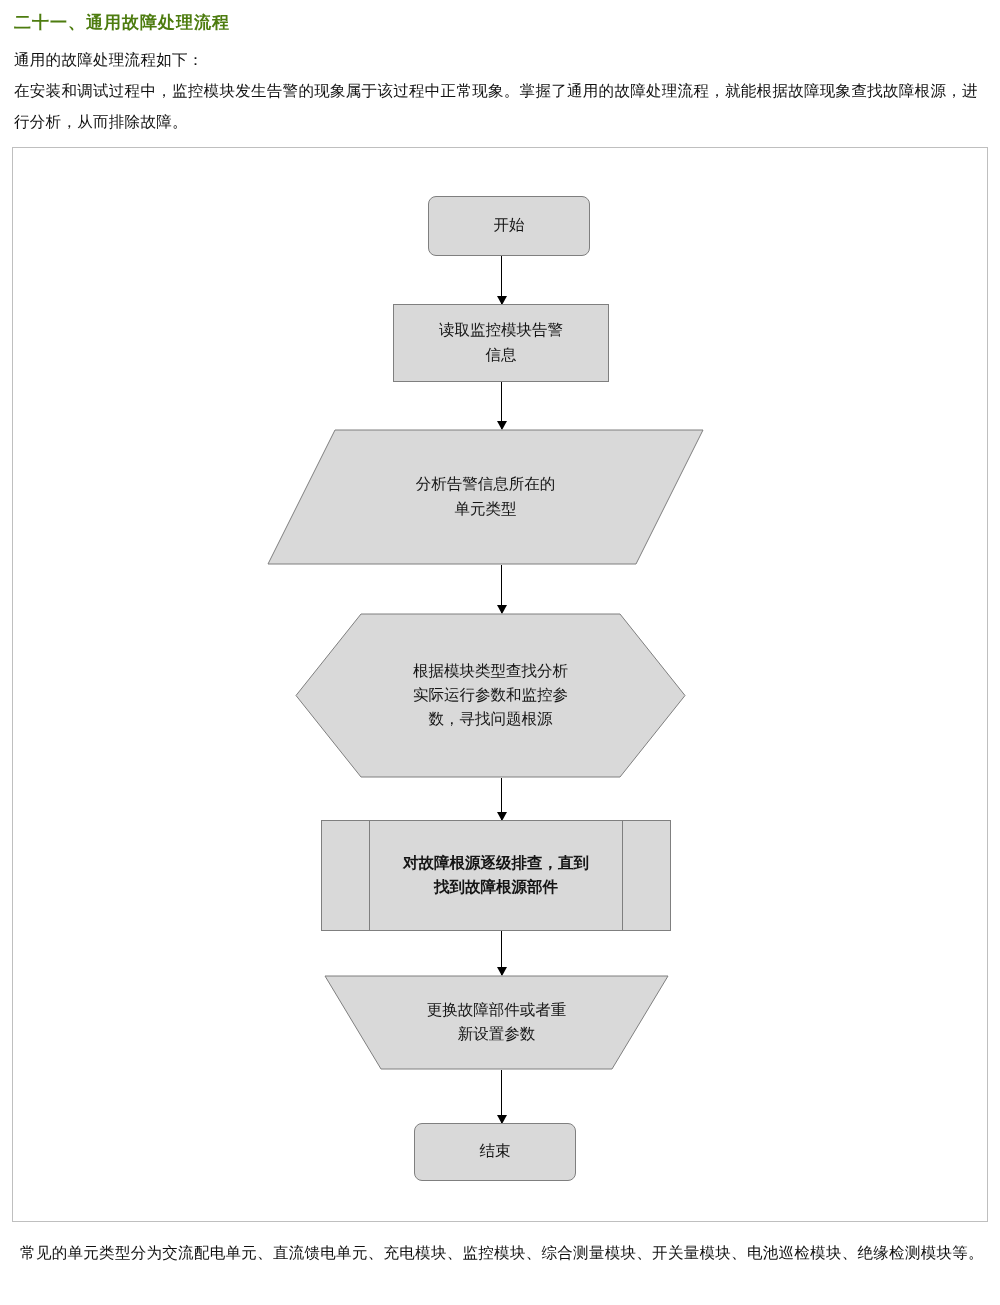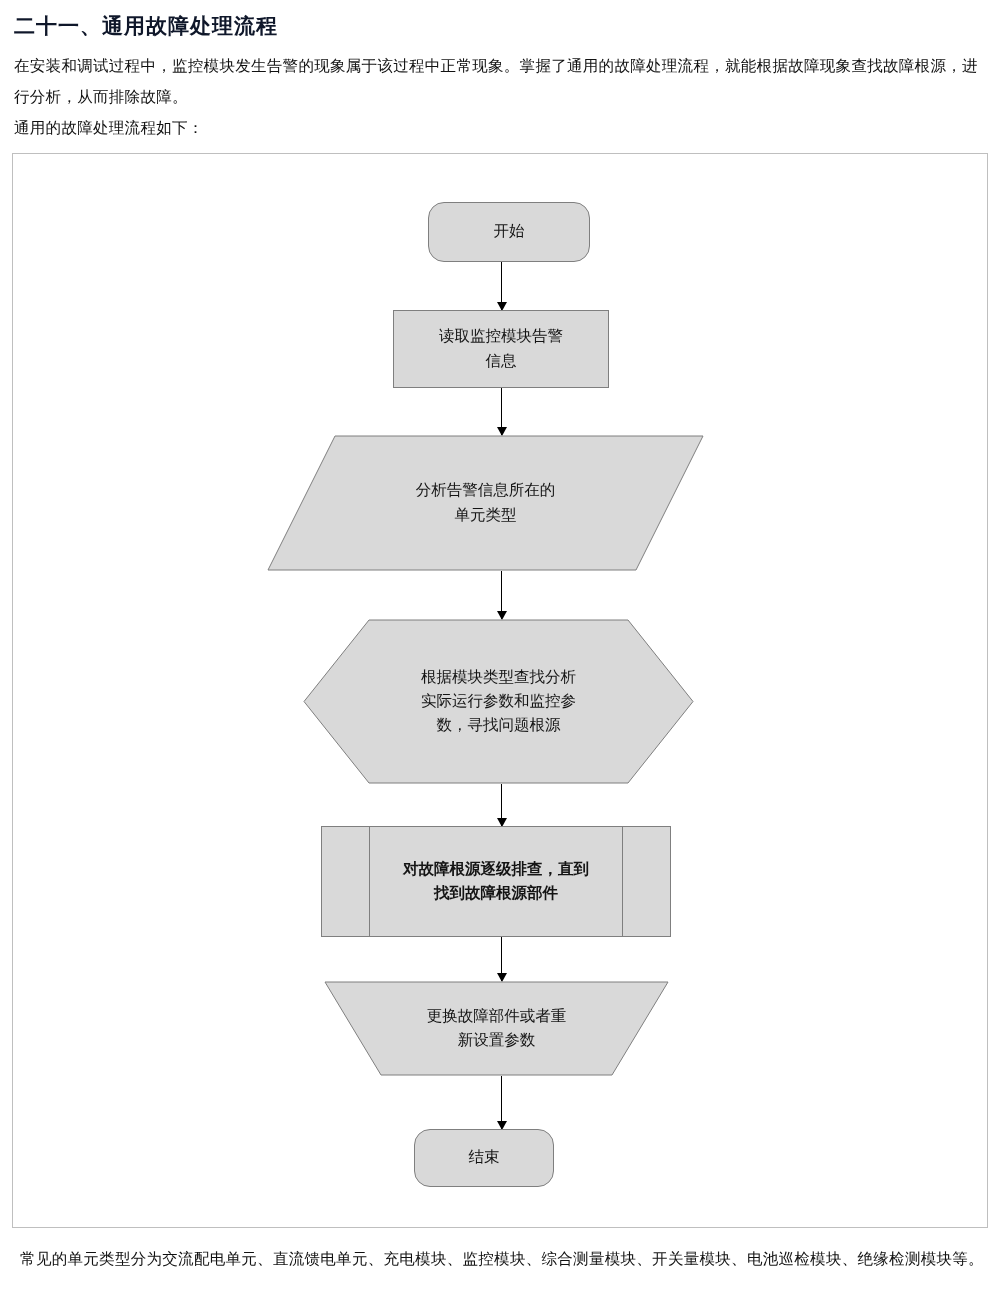--- a/index.html
+++ b/index.html
@@ -16,22 +16,22 @@
     overflow: hidden;
   }
   .page {
     position: relative;
     width: 1000px;
     height: 1305px;
     box-sizing: border-box;
     padding: 0 10px;
   }
   .heading {
-    color: #0f172a;
-    font-size: 21px;
+    color: #4d7c0f;
+    font-size: 17px;
     font-weight: bold;
     letter-spacing: 1px;
     margin: 10px 0 0 4px;
     line-height: 1.5;
   }
   .intro {
     font-size: 15.5px;
     line-height: 2.0;
     margin: 8px 0 0 4px;
     color: #111;
@@ -67,21 +67,21 @@
   }
   .node .label {
     position: relative;
     z-index: 3;
     padding: 0 10px;
     white-space: pre-line;
   }
   .shape-stadium {
     background: #d9d9d9;
     border: 1px solid #7f7f7f;
-    border-radius: 16px;
+    border-radius: 8px;
   }
   .shape-rect {
     background: #d9d9d9;
     border: 1px solid #7f7f7f;
   }
   .poly-wrap {
     position: absolute;
   }
   .poly-wrap svg {
     position: absolute;
@@ -152,22 +152,22 @@
   }
 </style>
 </head>
 <body>
 
 <div class="page">
 
   <h1 class="heading">二十一、通用故障处理流程</h1>
 
   <div class="intro">
+    <p>通用的故障处理流程如下：</p>
     <p>在安装和调试过程中，监控模块发生告警的现象属于该过程中正常现象。掌握了通用的故障处理流程，就能根据故障现象查找故障根源，进行分析，从而排除故障。</p>
-    <p>通用的故障处理流程如下：</p>
   </div>
 
   <div class="flow-box">
 
     <div class="node shape-stadium" style="left:415px; top:48px; width:162px; height:60px;">
       <span class="label">开始</span>
     </div>
 
     <div class="arrow" style="left:488px; top:108px; height:48px;"></div>
 
@@ -181,21 +181,21 @@
     <div class="poly-wrap" style="left:254px; top:281px; width:437px; height:136px;">
       <svg width="437" height="136" viewBox="0 0 437 136">
         <polygon points="68,1 436,1 369,135 1,135" fill="#d9d9d9" stroke="#7f7f7f" stroke-width="1"></polygon>
       </svg>
       <div class="label">分析告警信息所在的
 单元类型</div>
     </div>
 
     <div class="arrow" style="left:488px; top:417px; height:48px;"></div>
 
-    <div class="poly-wrap" style="left:290px; top:465px; width:391px; height:165px;">
+    <div class="poly-wrap" style="left:282px; top:465px; width:391px; height:165px;">
       <svg width="391" height="165" viewBox="0 0 391 165">
         <polygon points="66,1 325,1 390,82.5 325,164 66,164 1,82.5" fill="#d9d9d9" stroke="#7f7f7f" stroke-width="1"></polygon>
       </svg>
       <div class="label">根据模块类型查找分析
 实际运行参数和监控参
 数，寻找问题根源</div>
     </div>
 
     <div class="arrow" style="left:488px; top:630px; height:42px;"></div>
 
@@ -211,21 +211,21 @@
     <div class="poly-wrap" style="left:311px; top:827px; width:345px; height:95px;">
       <svg width="345" height="95" viewBox="0 0 345 95">
         <polygon points="1,1 344,1 288,94 57,94" fill="#d9d9d9" stroke="#7f7f7f" stroke-width="1"></polygon>
       </svg>
       <div class="label">更换故障部件或者重
 新设置参数</div>
     </div>
 
     <div class="arrow" style="left:488px; top:922px; height:53px;"></div>
 
-    <div class="node shape-stadium" style="left:401px; top:975px; width:140px; height:58px;">
+    <div class="node shape-stadium" style="left:401px; top:975px; width:162px; height:58px;">
       <span class="label">结束</span>
     </div>
 
   </div>
 
   <div class="outro">
     <p>常见的单元类型分为交流配电单元、直流馈电单元、充电模块、监控模块、综合测量模块、开关量模块、电池巡检模块、绝缘检测模块等。</p>
   </div>
 
 </div>

